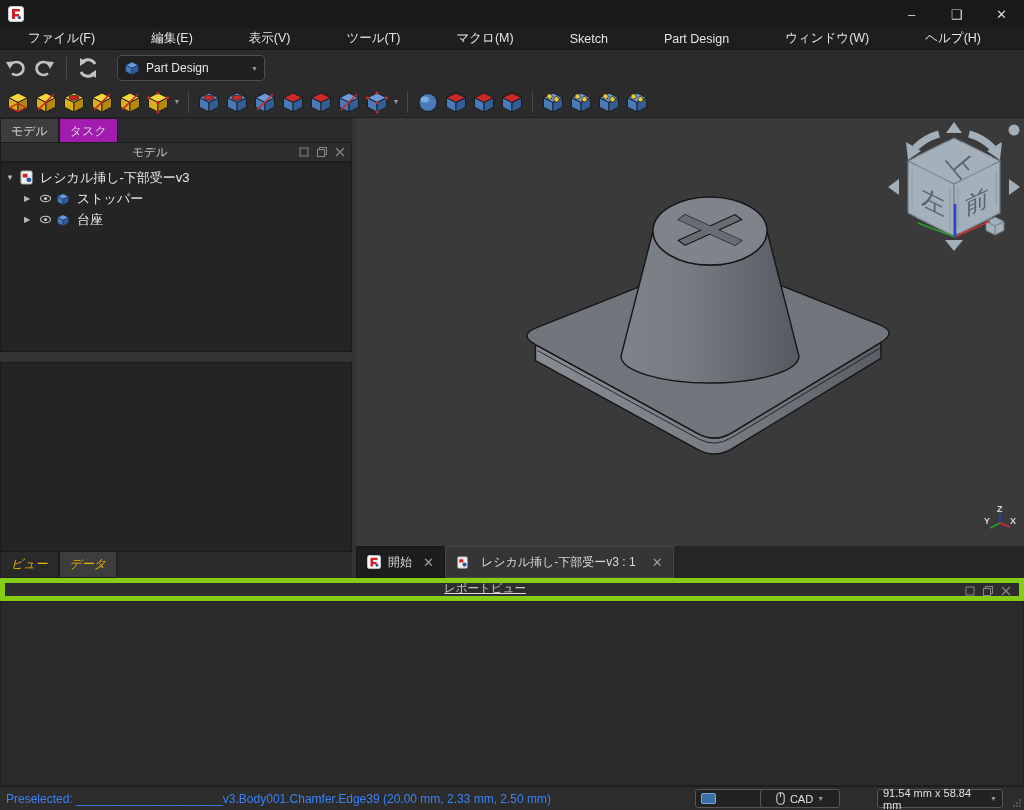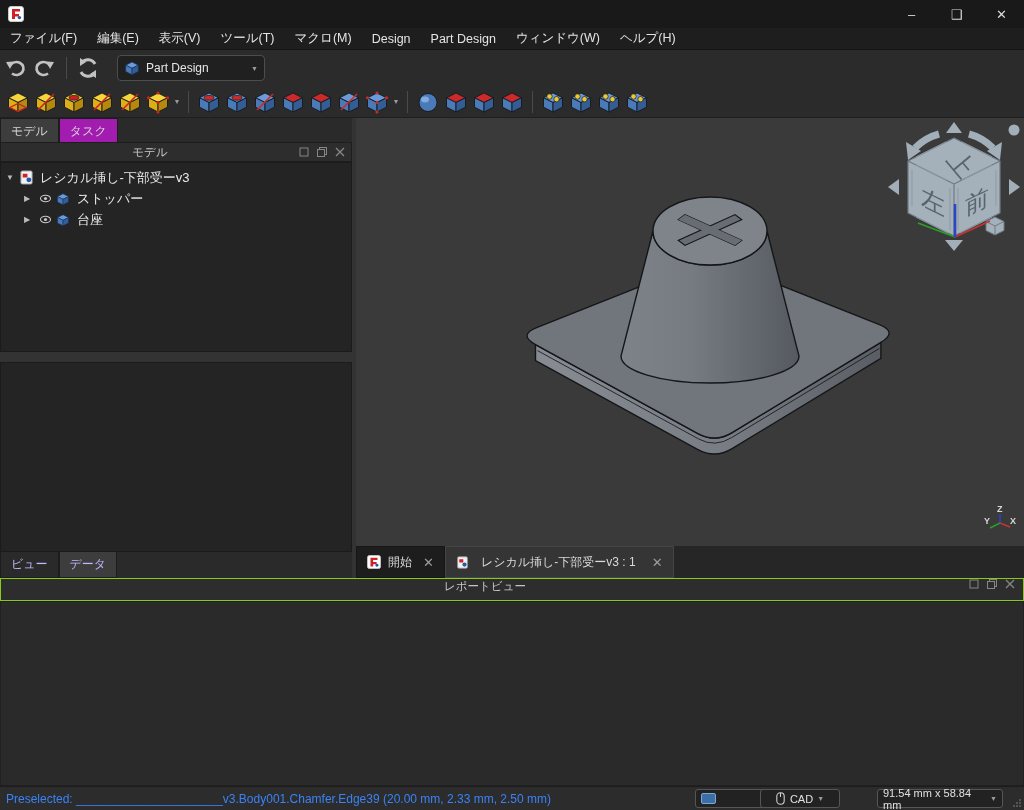--- a/index.html
+++ b/index.html
@@ -8,21 +8,21 @@
 
   
   .titlebar { position:absolute; left:0; top:0; width:1024px; height:28px; background:#191919; display:flex; align-items:center; }
   .titlebar .app-icon { width:16px; height:16px; margin:0 8px 0 8px; }
   .titlebar .title-text { font-size:12px; color:#e8e8e8; }
   .win-btns { position:absolute; right:0; top:0; height:28px; display:flex; }
   .win-btn { width:45px; height:28px; display:flex; align-items:center; justify-content:center; color:#dcdcdc; font-size:13px; cursor:default; }
 
   
   .menubar { position:absolute; left:0; top:28px; width:1024px; height:22px; background:#1e1e1e; display:flex; align-items:center; border-bottom:1px solid #141414; }
-  .menu-item { padding:2px 10px; font-size:12.5px; color:#e4e4e4; }
+  .menu-item { padding:2px 28px; font-size:12.5px; color:#e4e4e4; }
 
   
   .toolbar1 { position:absolute; left:0; top:50px; width:1024px; height:36px; background:#2b2b2b; display:flex; align-items:center; }
   .tb-btn { width:30px; height:30px; display:flex; align-items:center; justify-content:center; }
   .tb-sep { width:1px; height:22px; background:#4a4a4a; margin:0 6px; }
   .wb-combo { height:26px; width:148px; margin-left:14px; background:#202020; border:1px solid #4d4d4d; border-radius:4px; display:flex; align-items:center; padding:0 6px; }
   .wb-combo .wb-label { flex:1; font-size:12px; color:#e6e6e6; margin-left:6px; }
   .combo-arrow { font-size:7px; color:#9a9a9a; margin-left:4px; }
 
   .toolbar2 { position:absolute; left:0; top:86px; width:1024px; height:32px; background:#2b2b2b; border-bottom:1px solid #1f1f1f; display:flex; align-items:center; padding-left:4px; }
@@ -39,33 +39,33 @@
   .dock-title { flex:1; text-align:center; font-size:11.5px; color:#c9c9c9; }
   .dock-btns { display:flex; gap:8px; margin-right:6px; }
   .dock-btn { width:10px; height:10px; opacity:.55; }
   .tree-area { position:absolute; left:0; top:44px; width:352px; height:190px; background:#242424; border:1px solid #1b1b1b; padding-top:4px; }
   .tree-row { display:flex; align-items:center; height:21px; font-size:13px; color:#eaeaea; }
   .tw { display:inline-flex; justify-content:center; }
   .expander { width:16px; font-size:8px; color:#b9b9b9; }
   .splitter-h { position:absolute; left:0; top:234px; width:352px; height:10px; background:#333; }
   .prop-area { position:absolute; left:0; top:244px; width:352px; height:190px; background:#242424; border:1px solid #1b1b1b; }
   .bottom-tabs { position:absolute; left:0; top:434px; height:26px; display:flex; align-items:flex-end; }
-  .bottom-tab { padding:4px 10px; font-size:12px; color:#c4b5fd; background:#2a2a2a; border:1px solid #1d1d1d; border-top:none; }
+  .bottom-tab { padding:4px 10px; font-size:12px; color:#eab308; background:#2a2a2a; border:1px solid #1d1d1d; border-top:none;font-style:italic; }
   .bottom-tab.active { background:#3d3d3d; }
 
   
   .viewport { position:absolute; left:356px; top:118px; width:668px; height:460px; background:#3a3a3a; }
   .view3d { position:absolute; left:0; top:0; width:668px; height:428px; }
   .mdi-bar { position:absolute; left:0; top:428px; width:668px; height:32px; background:#262626; display:flex; align-items:stretch; }
   .mdi-tab { display:flex; align-items:center; gap:7px; padding:0 10px; font-size:12px; color:#d9d9d9; background:#1d1d1d; border:1px solid #161616; }
   .mdi-tab.active { background:#353535; border-color:#454545;gap:12px; }
   .mdi-close { font-size:13px; color:#9d9d9d; font-weight:bold; margin-left:4px; }
 
   
-  .report-header { position:absolute; left:0; top:578px; width:1024px; height:23px; background:#2d2d2d; border:1px solid #84cc16; display:flex; align-items:flex-start; }
+  .report-header { position:absolute; left:0; top:578px; width:1024px; height:23px; background:#2d2d2d; border:5px solid #84cc16; display:flex; align-items:flex-end;text-decoration:underline; }
   .report-title { flex:1; text-align:center; font-size:11.5px; color:#c9c9c9; }
   .report-body { position:absolute; left:0; top:601px; width:1024px; height:185px; background:#2a2a2a; border:1px solid #202020; }
 
   
   .statusbar { position:absolute; left:0; top:786px; width:1024px; height:24px; background:#2c2c2c; border-top:1px solid #1c1c1c; display:flex; align-items:center; }
   .status-text { font-size:12px; color:#3b82f6; margin-left:6px; white-space:nowrap; }
   .status-combo { position:absolute; height:19px; top:2px; background:#222; border:1px solid #565656; border-radius:3px; display:flex; align-items:center; padding:0 5px; font-size:11px; color:#e0e0e0; }
   .swatch { width:15px; height:11px; background:#3a6ea5; border:1px solid #7da7d0; border-radius:2px; }
   .grip { position:absolute; right:2px; bottom:2px; width:10px; height:10px; opacity:.5; }
 </style>
@@ -84,21 +84,21 @@
     <div class="win-btn">✕</div>
   </div>
 </div>
 
 <div class="menubar" id="menubar">
     <span class="menu-item">ファイル(F)</span>
     <span class="menu-item">編集(E)</span>
     <span class="menu-item">表示(V)</span>
     <span class="menu-item">ツール(T)</span>
     <span class="menu-item">マクロ(M)</span>
-    <span class="menu-item">Design</span>
+    <span class="menu-item">Sketch</span>
     <span class="menu-item">Part Design</span>
     <span class="menu-item">ウィンドウ(W)</span>
     <span class="menu-item">ヘルプ(H)</span>
   </div>
 
 <div class="toolbar1">
   <div class="tb-btn">
     <svg width="22" height="22" viewBox="0 0 22 22">
       <path d="M6 9 A7 6.5 0 1 1 8 16.5" fill="none" stroke="#c2c2c2" stroke-width="2.6"></path>
       <polygon points="2,5 9.5,4.5 6,12" fill="#c2c2c2"></polygon>

